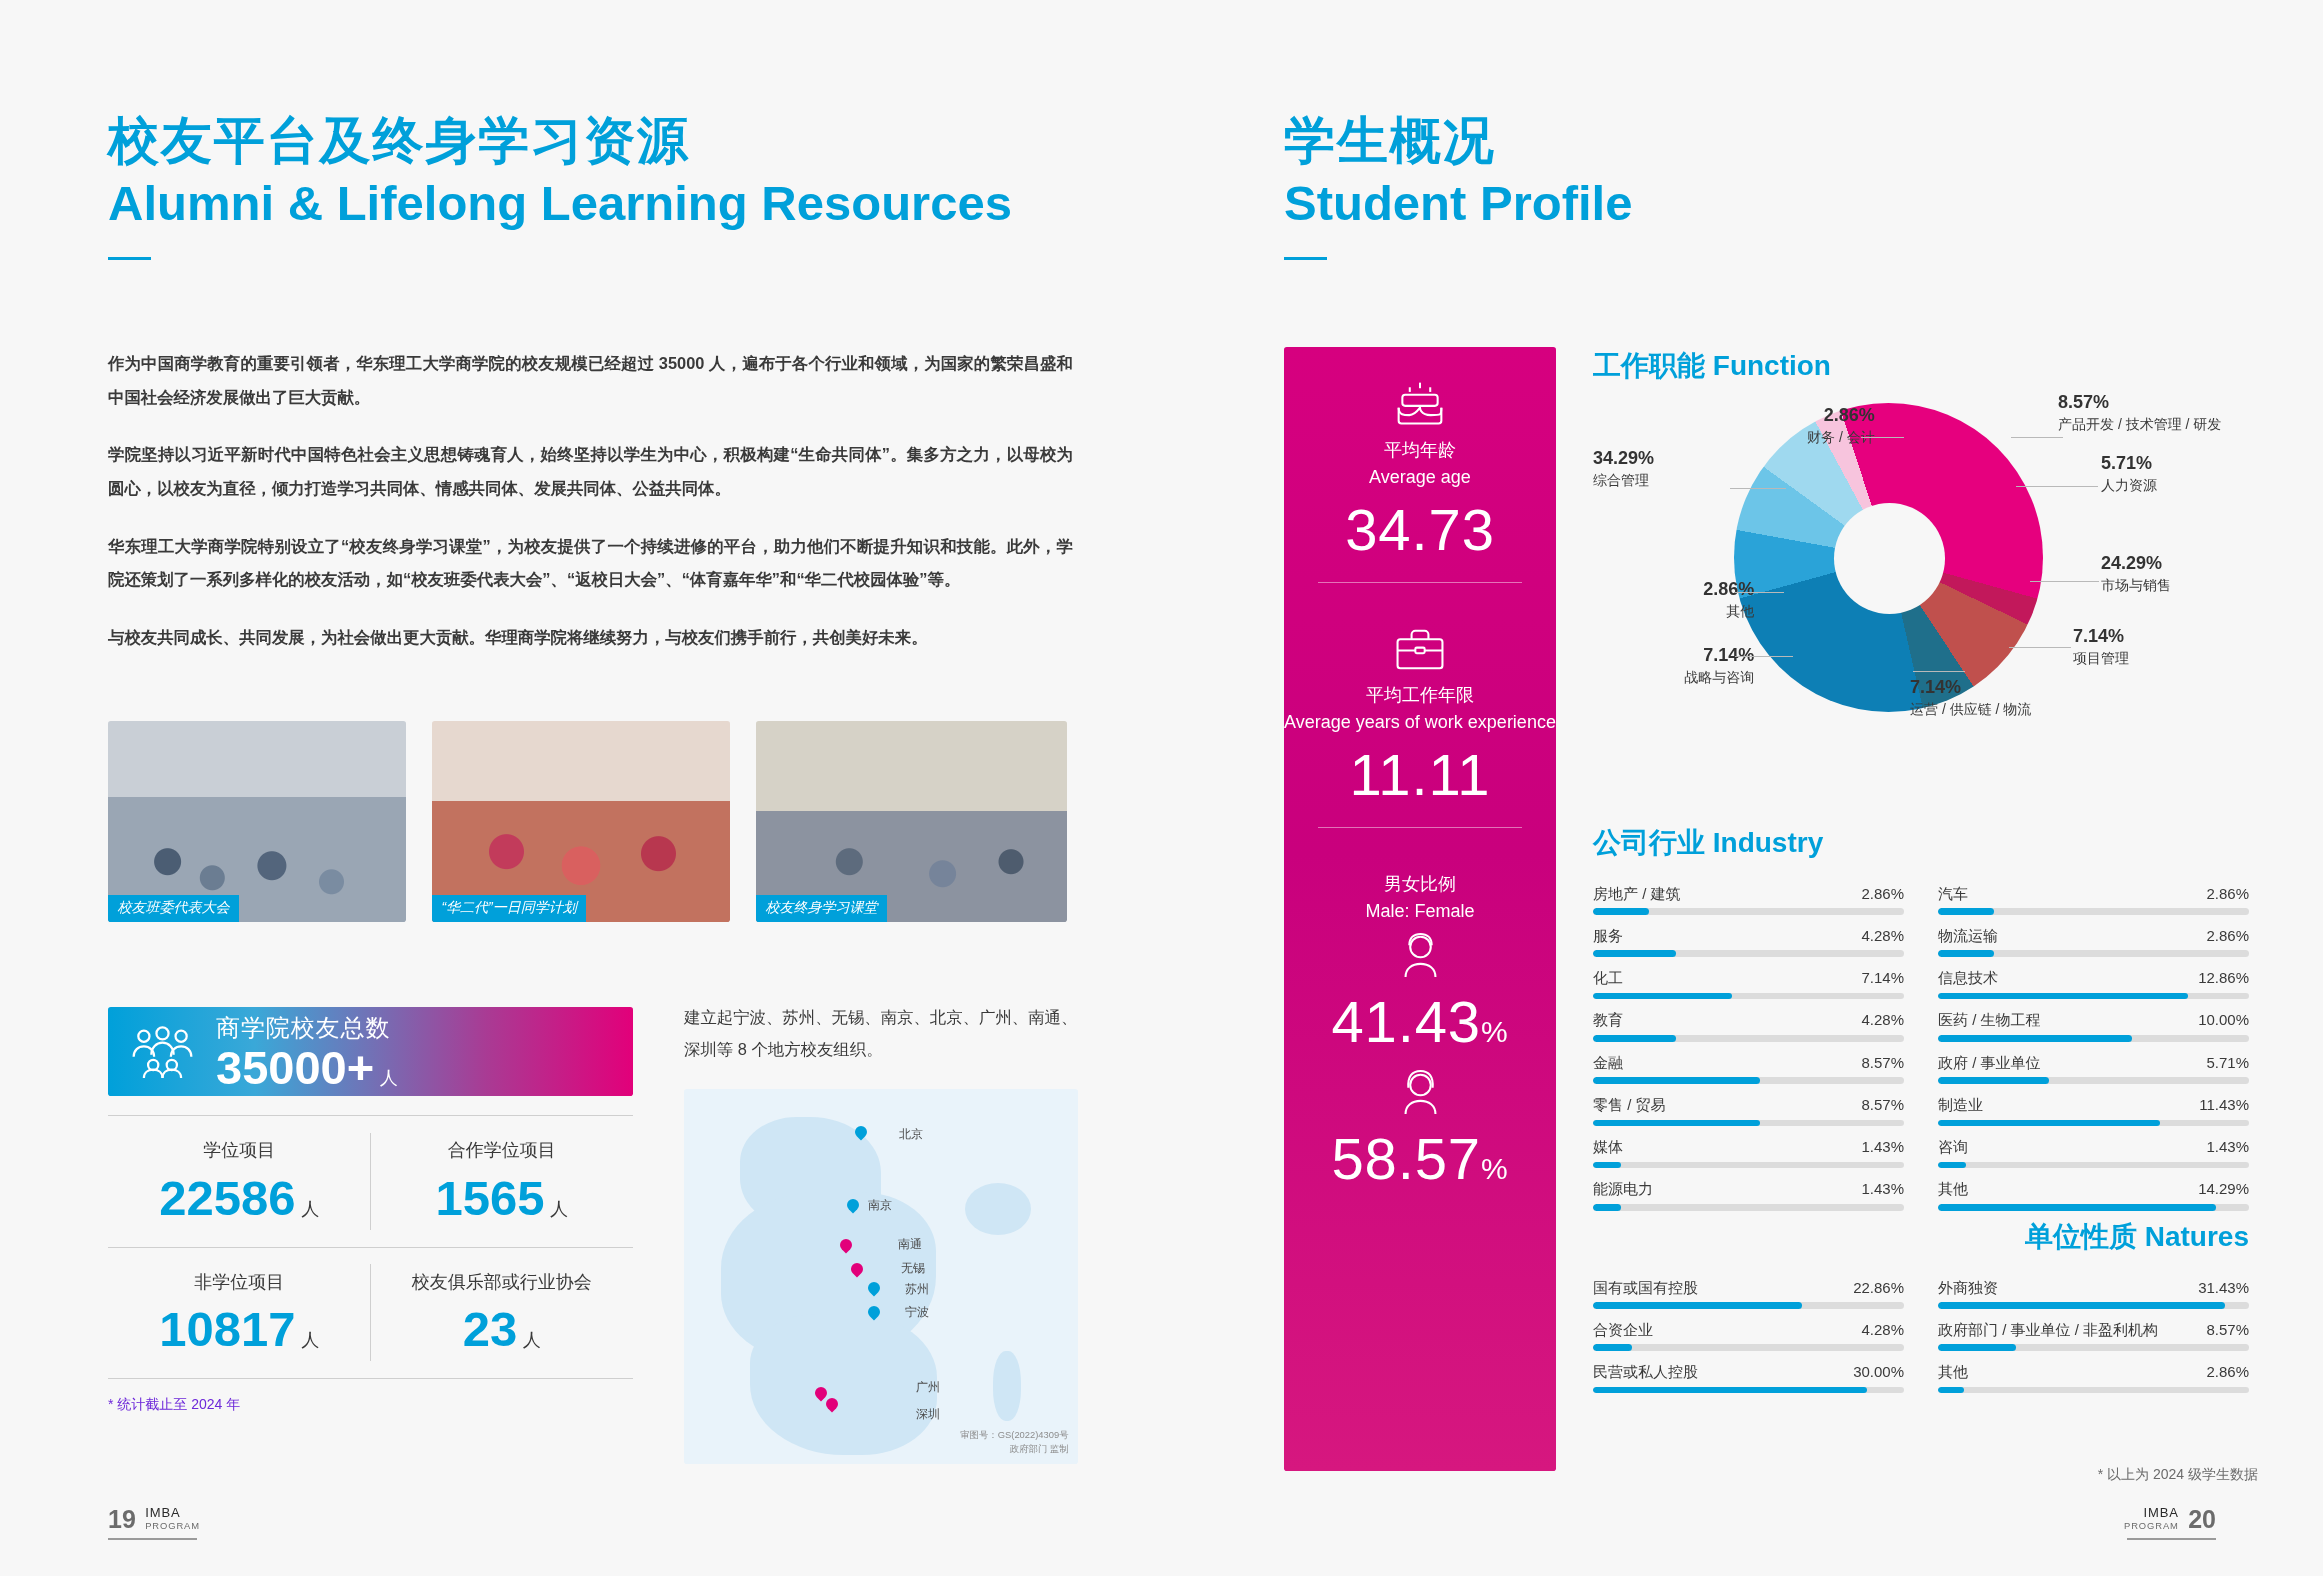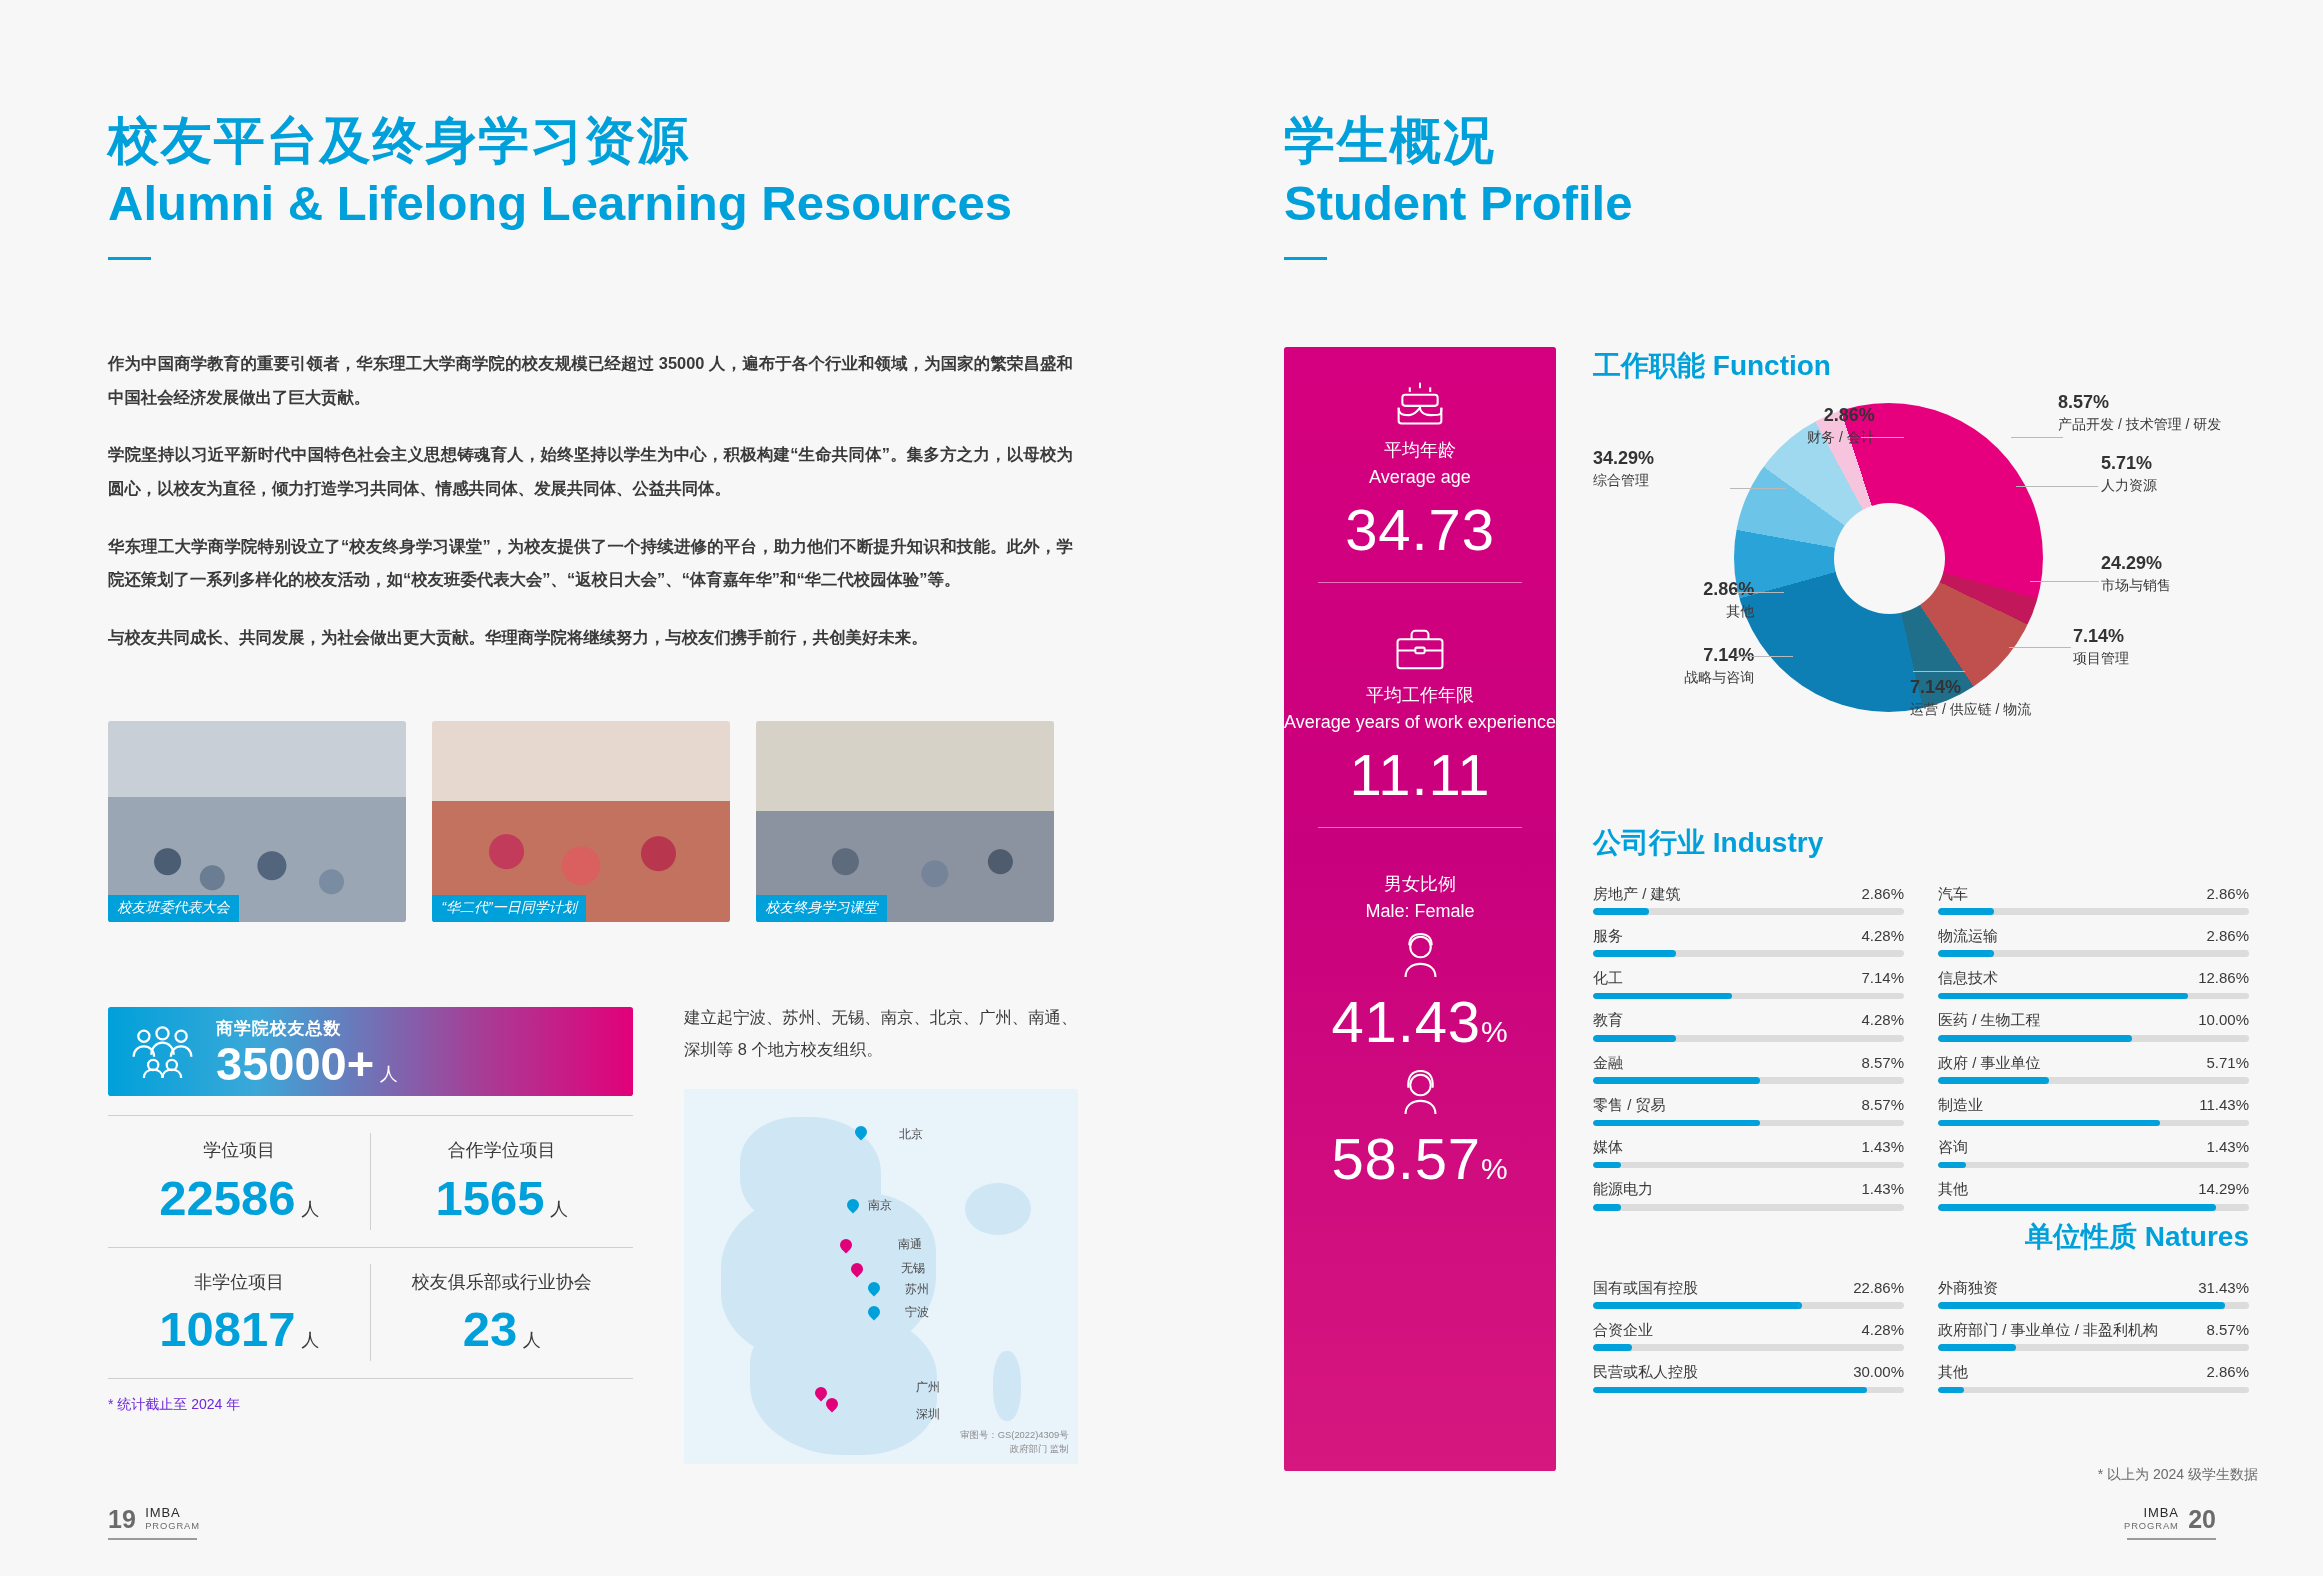--- a/index.html
+++ b/index.html
@@ -48,31 +48,31 @@
      linear-gradient(#c9cfd6 0 38%, #9aa6b4 38% 100%);}
   .ph2{background:
      radial-gradient(circle at 25% 65%, #c23b5b 0 17px, transparent 18px),
      radial-gradient(circle at 50% 72%, #d9605f 0 19px, transparent 19.7px),
      radial-gradient(circle at 76% 66%, #b8374f 0 17px, transparent 18px),
      linear-gradient(#e6d8cf 0 40%, #c2725f 40% 100%);}
   .ph3{background:
      radial-gradient(circle at 30% 70%, #5d6b7d 0 13px, transparent 14px),
      radial-gradient(circle at 60% 76%, #76849a 0 13px, transparent 14px),
      radial-gradient(circle at 82% 70%, #4e5c6e 0 12px, transparent 13px),
-     linear-gradient(#d6d2c7 0 45%, #8c93a0 45% 100%);}
+     linear-gradient(#d6d2c7 0 45%, #8c93a0 45% 100%); padding-left: 13px;}
 
   
   .alumni-band{
     position:absolute;left:108px;top:1007px;width:525px;height:89px;
     background:linear-gradient(90deg,#00a0da 0%,#3aa8d8 28%,#a93b94 72%,#e2007a 100%);
     border-radius:2.8px;display:flex;align-items:center;
   }
   .alumni-icon{width:108px;display:flex;justify-content:center;align-items:center;}
   .alumni-text{color:#fff;}
-  .alumni-label{font-size:17px;letter-spacing:0.9px;font-weight:bold;}
+  .alumni-label{font-size:24px;letter-spacing:0.9px;}
   .alumni-num{font-size:47px;font-weight:bold;line-height:1;}
   .alumni-num small{font-size:18px;font-weight:normal;margin-left:5.6px;}
 
   .stats{position:absolute;left:108px;top:1115px;width:525px;}
   .stats-row{display:flex;}
   .stat{
     width:50%;text-align:center;padding:22.5px 0 24px 0;position:relative;
   }
   .stat .lbl{font-size:18px;color:#3a3a3a;margin-bottom:11.2px;}
   .stat .val{font-size:49px;font-weight:bold;color:#00a0da;line-height:1;}

